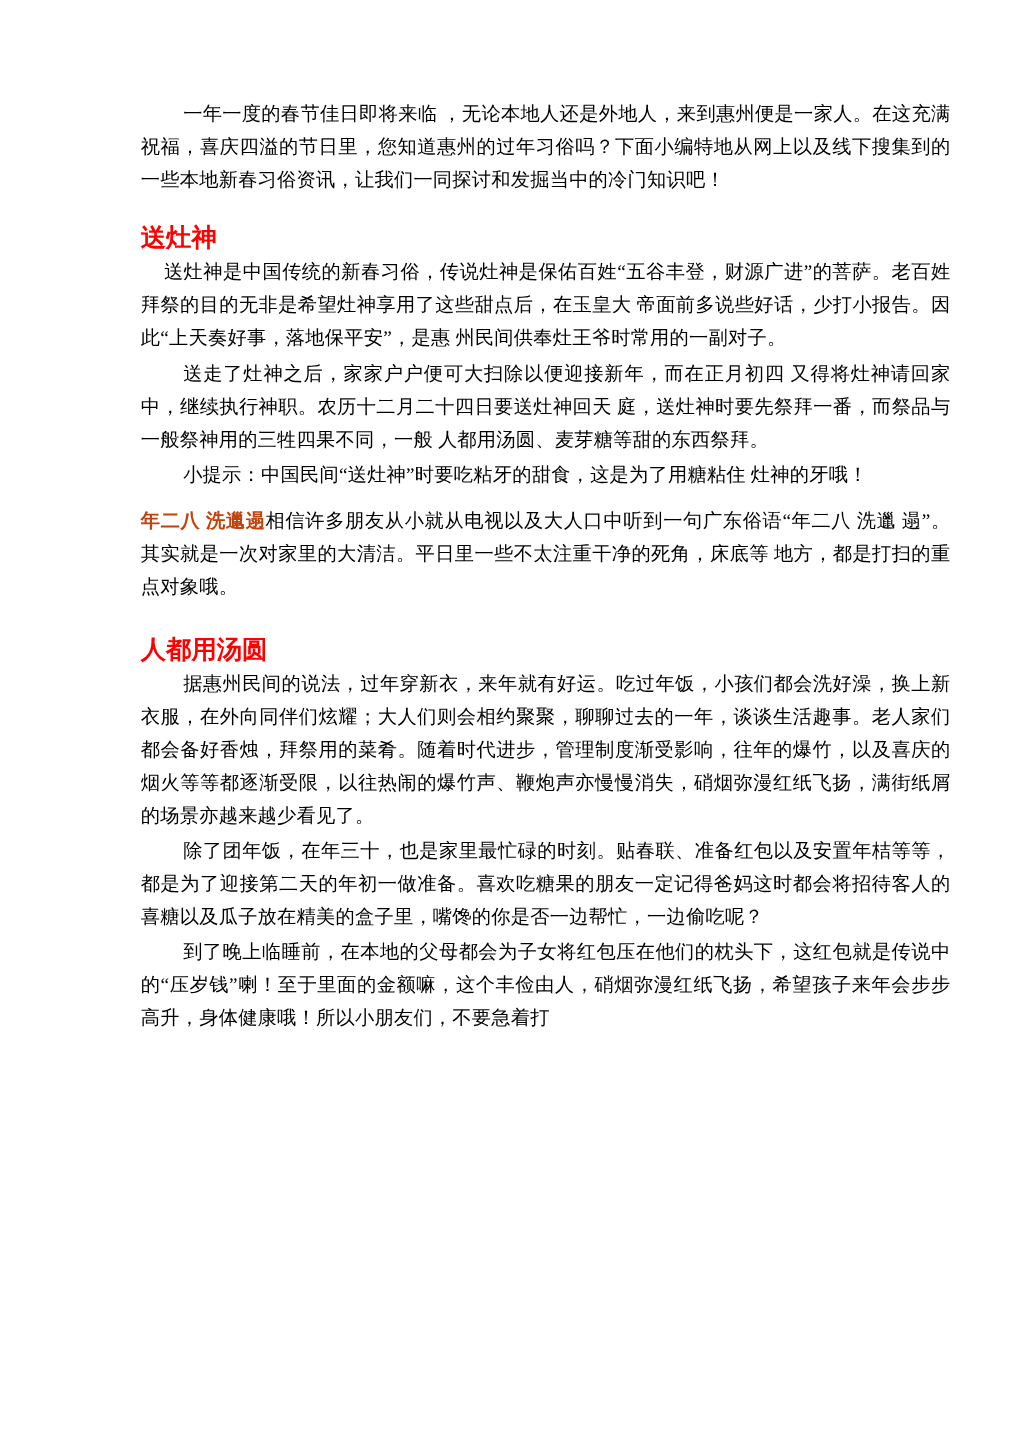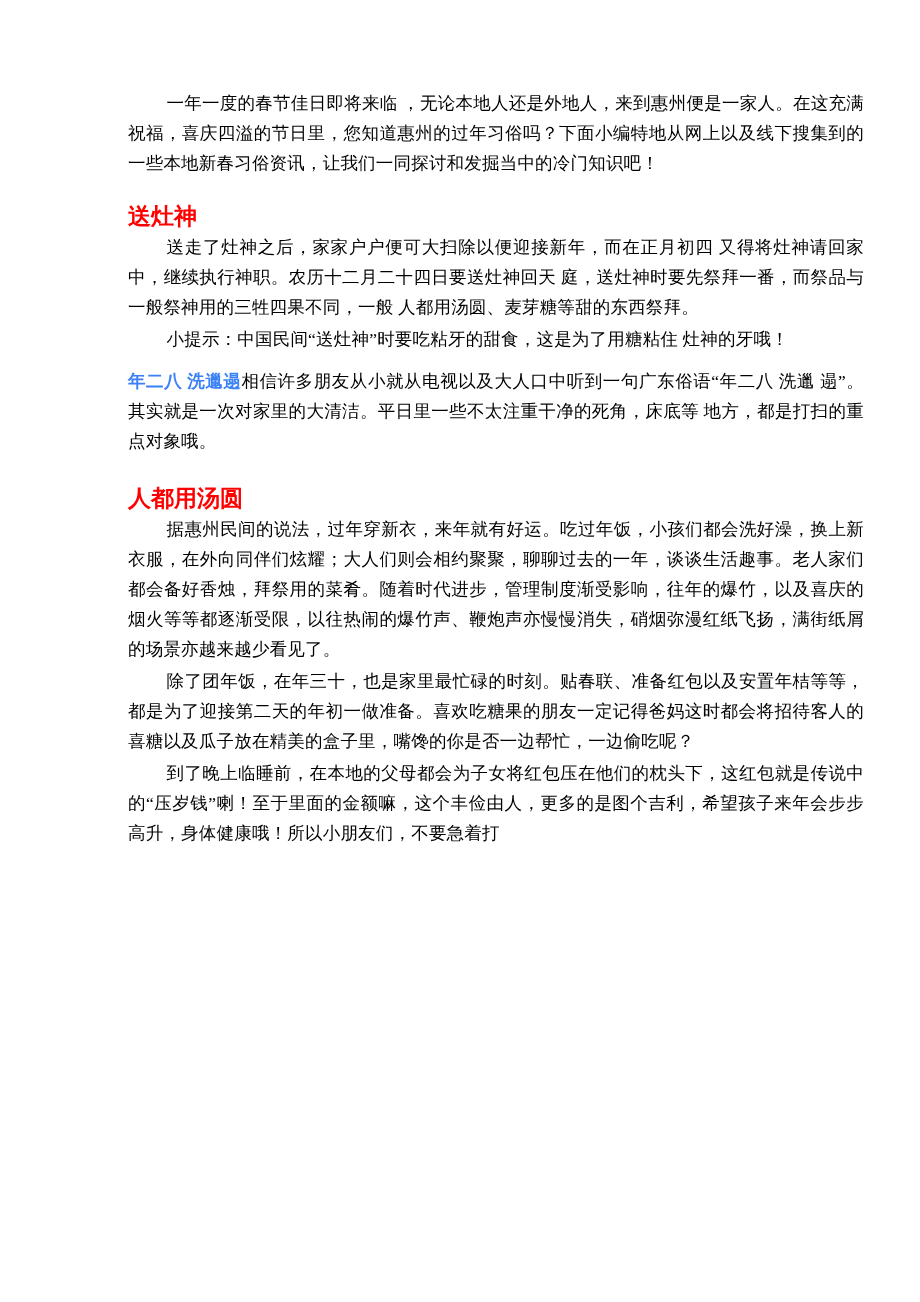--- a/index.html
+++ b/index.html
@@ -43,42 +43,43 @@
     line-height: 30px;
     font-weight: bold;
     margin: 12px 0 0 0;
     text-indent: 0;
   }
   .heading-red {
     color: #ff0000;
   }
   .inline-head {
     font-weight: bold;
-    color: #3b82f6;
+    color: #c2410c;
   }
   .spacer-sm { height: 10px; }
   .spacer-md { height: 14px; }
 </style>
 </head>
 <body>
 
 <div class="page">
 
   <p class="para indent2">一年一度的春节佳日即将来临 ，无论本地人还是外地人，来到惠州便是一家人。在这充满祝福，喜庆四溢的节日里，您知道惠州的过年习俗吗？下面小编特地从网上以及线下搜集到的一些本地新春习俗资讯，让我们一同探讨和发掘当中的冷门知识吧！</p>
 
   <div class="spacer-sm"></div>
 
   <p class="heading heading-red">送灶神</p>
+  <p class="para indent1">送灶神是中国传统的新春习俗，传说灶神是保佑百姓“五谷丰登，财源广进”的菩萨。老百姓拜祭的目的无非是希望灶神享用了这些甜点后，在玉皇大 帝面前多说些好话，少打小报告。因此“上天奏好事，落地保平安”，是惠 州民间供奉灶王爷时常用的一副对子。</p>
   <p class="para indent2">送走了灶神之后，家家户户便可大扫除以便迎接新年，而在正月初四 又得将灶神请回家中，继续执行神职。农历十二月二十四日要送灶神回天 庭，送灶神时要先祭拜一番，而祭品与一般祭神用的三牲四果不同，一般 人都用汤圆、麦芽糖等甜的东西祭拜。</p>
   <p class="para indent2">小提示：中国民间“送灶神”时要吃粘牙的甜食，这是为了用糖粘住 灶神的牙哦！</p>
 
   <div class="spacer-sm"></div>
 
   <p class="para indent0"><span class="inline-head">年二八  洗邋遢</span><span>相信许多朋友从小就从电视以及大人口中听到一句广东俗语“年二八 洗邋 遢”。其实就是一次对家里的大清洁。平日里一些不太注重干净的死角，床底等 地方，都是打扫的重点对象哦。</span></p>
 
   <div class="spacer-md"></div>
 
   <p class="heading heading-red">人都用汤圆</p>
   <p class="para indent2">据惠州民间的说法，过年穿新衣，来年就有好运。吃过年饭，小孩们都会洗好澡，换上新衣服，在外向同伴们炫耀；大人们则会相约聚聚，聊聊过去的一年，谈谈生活趣事。老人家们都会备好香烛，拜祭用的菜肴。随着时代进步，管理制度渐受影响，往年的爆竹，以及喜庆的烟火等等都逐渐受限，以往热闹的爆竹声、鞭炮声亦慢慢消失，硝烟弥漫红纸飞扬，满街纸屑的场景亦越来越少看见了。</p>
   <p class="para indent2">除了团年饭，在年三十，也是家里最忙碌的时刻。贴春联、准备红包以及安置年桔等等，都是为了迎接第二天的年初一做准备。喜欢吃糖果的朋友一定记得爸妈这时都会将招待客人的喜糖以及瓜子放在精美的盒子里，嘴馋的你是否一边帮忙，一边偷吃呢？</p>
-  <p class="para indent2">到了晚上临睡前，在本地的父母都会为子女将红包压在他们的枕头下，这红包就是传说中的“压岁钱”喇！至于里面的金额嘛，这个丰俭由人，更多的是图个吉利，希望孩子来年会步步高升，身体健康哦！所以小朋友们，不要急着打</p>
+  <p class="para indent2">到了晚上临睡前，在本地的父母都会为子女将红包压在他们的枕头下，这红包就是传说中的“压岁钱”喇！至于里面的金额嘛，这个丰俭由人，硝烟弥漫红纸飞扬，希望孩子来年会步步高升，身体健康哦！所以小朋友们，不要急着打</p>
 
 </div>
 
 </body></html>

